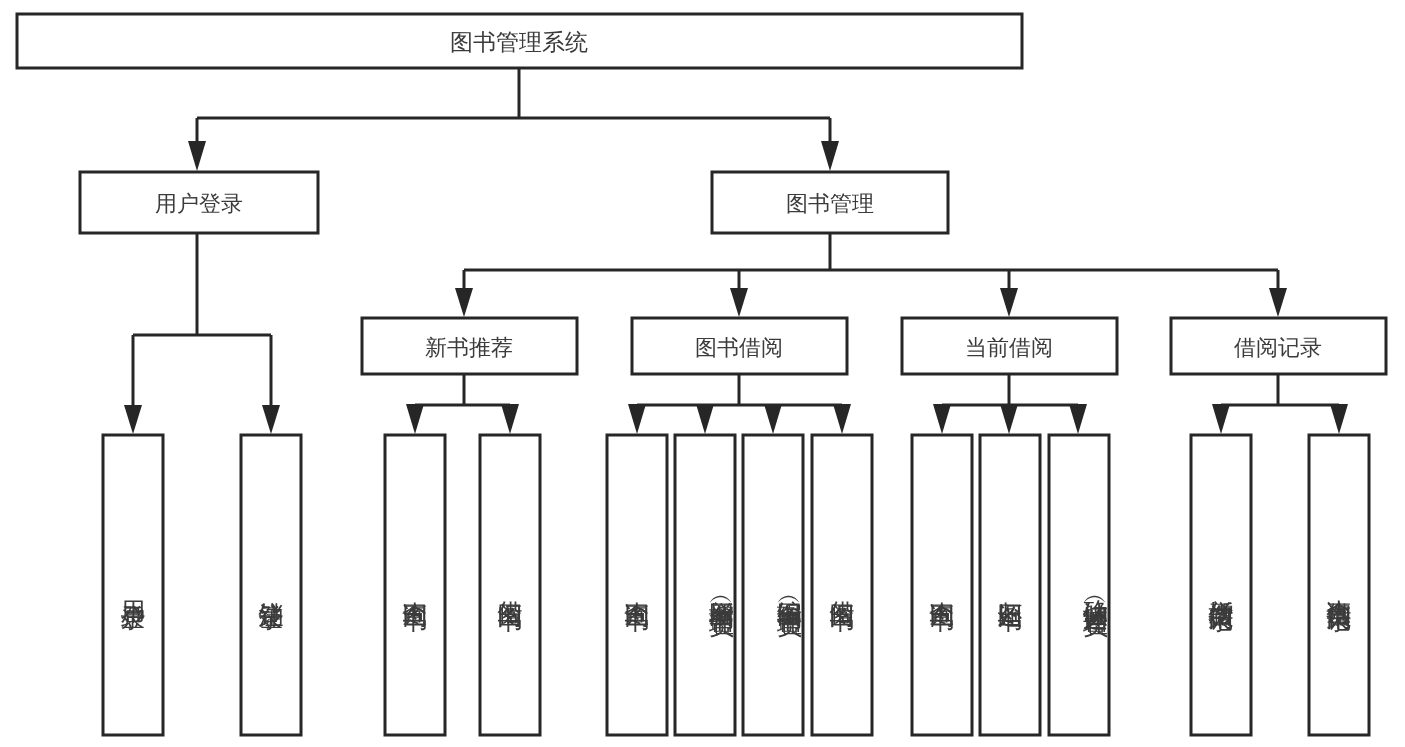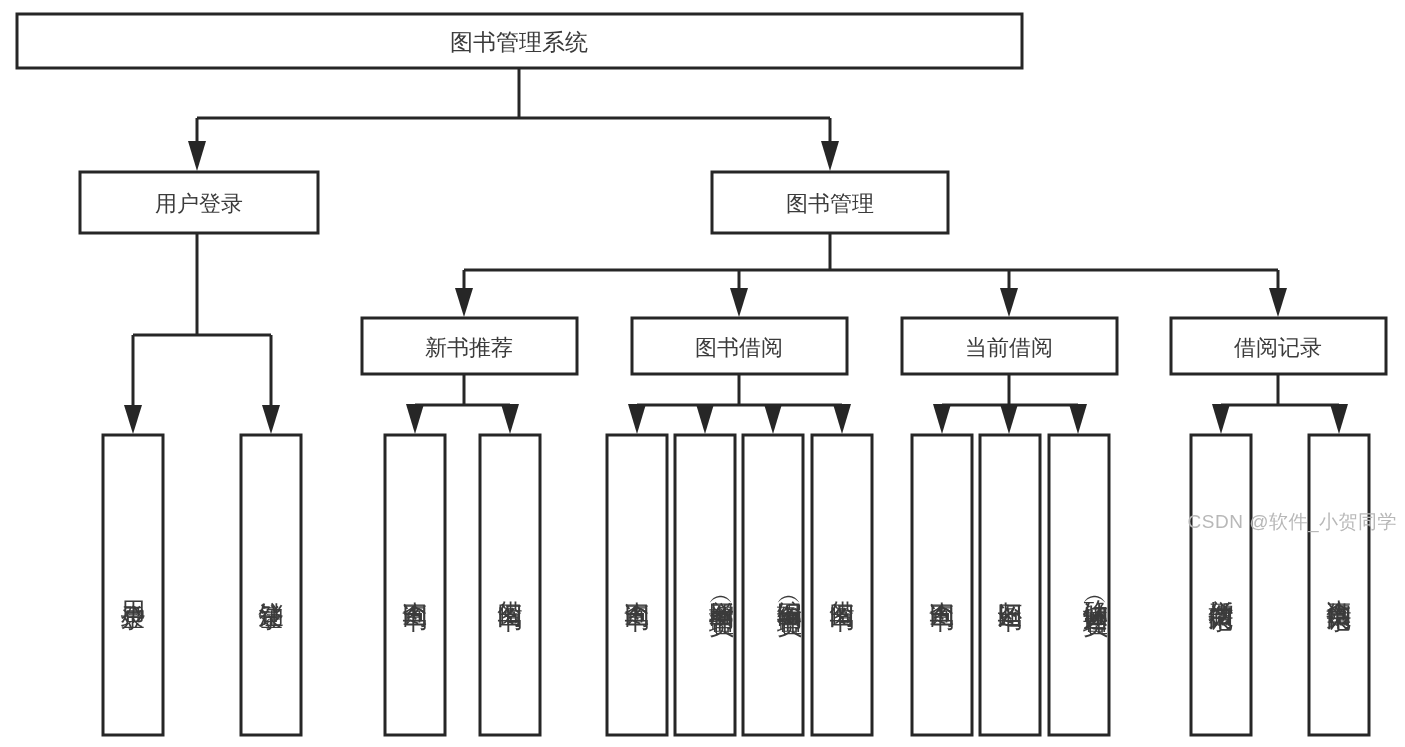--- a/index.html
+++ b/index.html
@@ -208,14 +208,13 @@
   <div class="vlabel" style="left:743px; top:435px; width:60px; height:300px; align-items:flex-start; padding-top:8px; box-sizing:border-box;">编辑图书（管理员）</div>
   <div class="vlabel" style="left:812px; top:435px; width:60px; height:300px;">借阅图书</div>
 
   <div class="vlabel" style="left:912px; top:435px; width:60px; height:300px;">查询图书</div>
   <div class="vlabel" style="left:980px; top:435px; width:60px; height:300px;">归还图书</div>
   <div class="vlabel" style="left:1049px; top:435px; width:60px; height:300px; align-items:flex-start; padding-top:8px; box-sizing:border-box;">确认归还（管理员）</div>
 
   <div class="vlabel" style="left:1191px; top:435px; width:60px; height:300px;">新增借阅记录</div>
   <div class="vlabel" style="left:1309px; top:435px; width:60px; height:300px;">查询借阅记录</div>
 
-  <div id="watermark">CSDN @软件_小贺同学</div>
 </div>
 
 </body></html>

